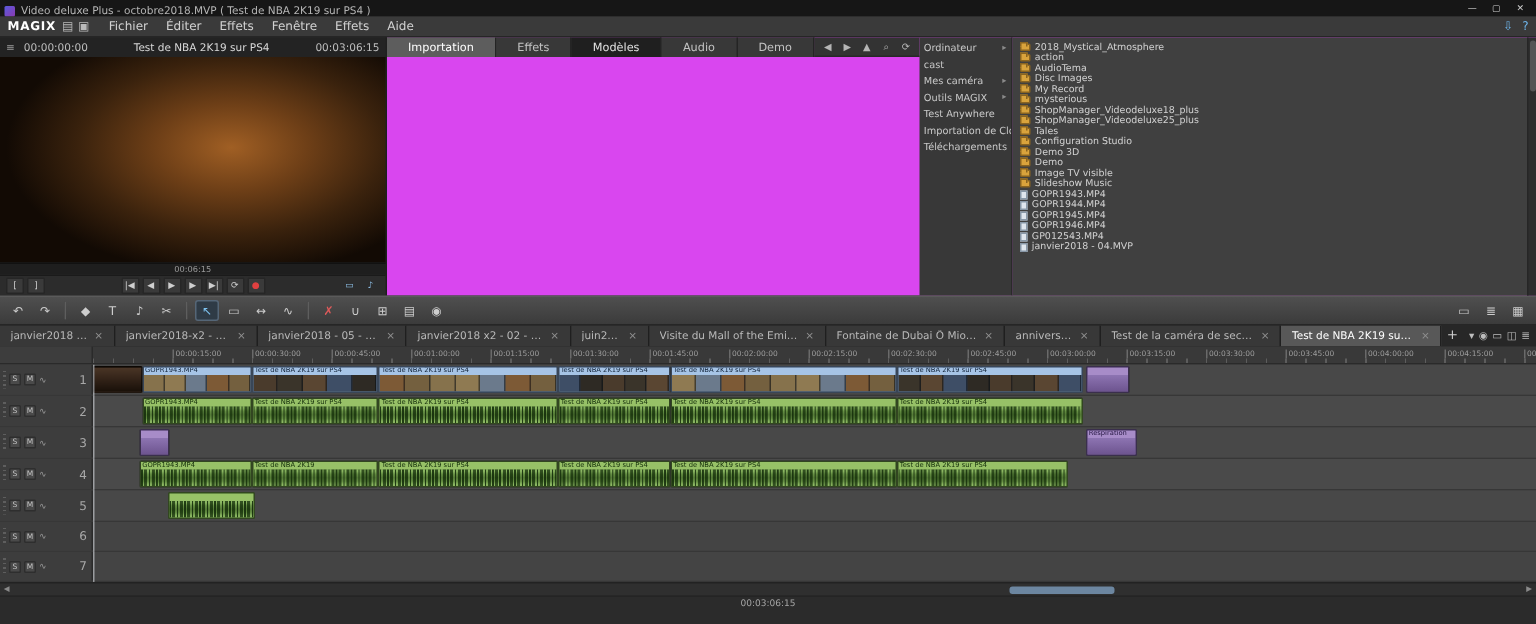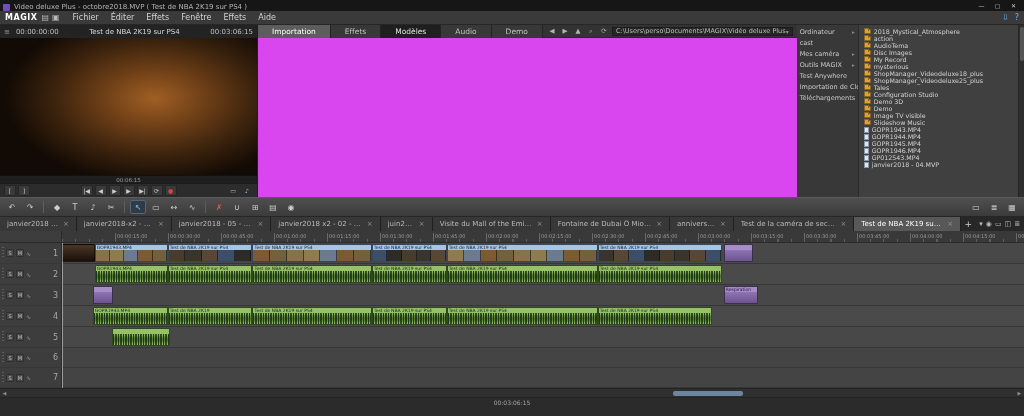--- a/index.html
+++ b/index.html
@@ -205,24 +205,20 @@
           <span class="mp-tab">Demo</span>
         </div>
       <div class="mp-toolbar">
         <span class="mp-nav">
             <button>◀</button>
             <button>▶</button>
             <button>▲</button>
             <button>⌕</button>
             <button>⟳</button>
           </span>
-        <span class="path-box">
-          <span class="path-text">C:\Users\perso\Documents\MAGIX\Vidéo deluxe Plus</span>
-          <span class="path-arrow">▾</span>
-        </span>
       </div>
       <div class="mp-body">
         <div class="mp-sidebar">
             <div class="sb-item">
               <span>Ordinateur</span>
               <span class="sb-chev">▸</span>
             </div>
             <div class="sb-item">
               <span>cast</span>
             </div>

